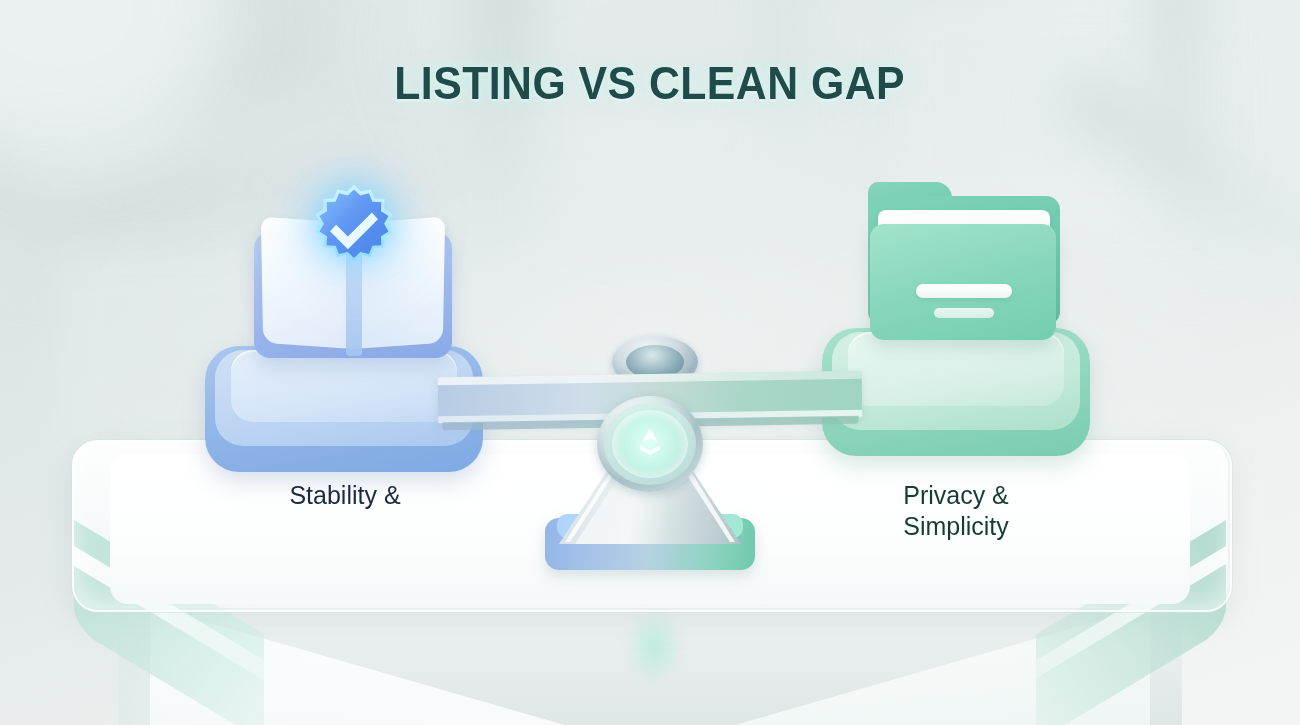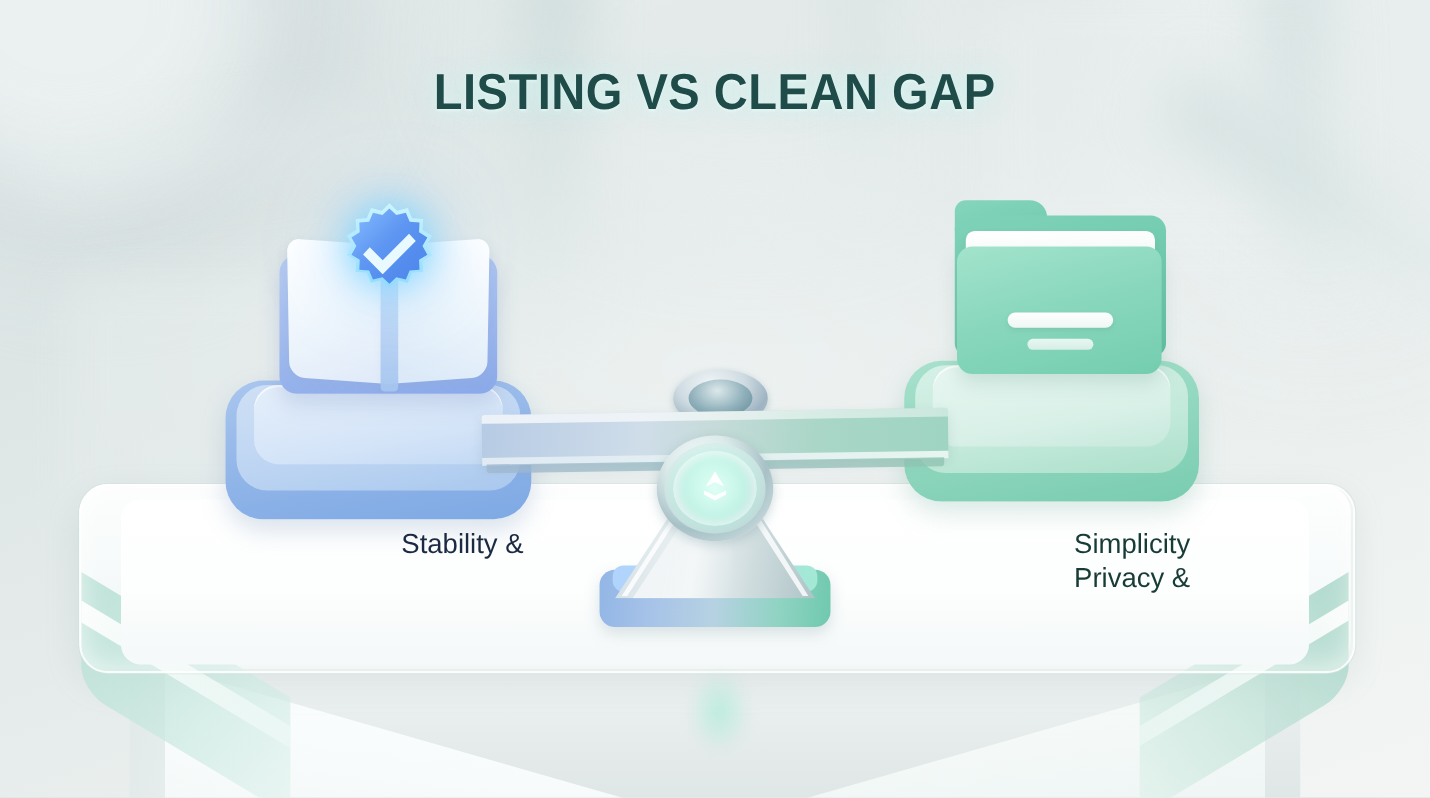--- a/index.html
+++ b/index.html
@@ -301,21 +301,21 @@
 
   
   .label{
     position:absolute;text-align:center;line-height:1.22;font-size:25px;z-index:30;
     font-family:"Liberation Sans","DejaVu Sans",sans-serif;
   }
   .label-left{left:214px;top:480px;width:262px;color:#1b2a42;
     text-shadow:0 0 10px rgba(255,255,255,.85),0 1px 1px rgba(255,255,255,.6);}
   .label-right{left:830px;top:480px;width:252px;color:#173c36;
     text-shadow:0 0 10px rgba(255,255,255,.85),0 1px 1px rgba(255,255,255,.6);}
-  .label span{display:block;text-align:right;}
+  .label span{display:block;}
 </style>
 </head>
 <body>
 
 <div id="stage">
 
   <div class="bg-base"></div>
   <div class="bg-blob blob-a"></div>
   <div class="bg-blob blob-b"></div>
   <div class="bg-blob blob-c"></div>
@@ -425,17 +425,17 @@
       <div class="folder-line-1"></div>
       <div class="folder-line-2"></div>
     </div>
 
   </div>
 
   <div class="label label-left">
     <span>Stability &amp;</span>
   </div>
   <div class="label label-right">
+    <span>Privacy &amp;</span>
     <span>Simplicity</span>
-    <span>Privacy &amp;</span>
   </div>
 
 </div>
 
 </body></html>

